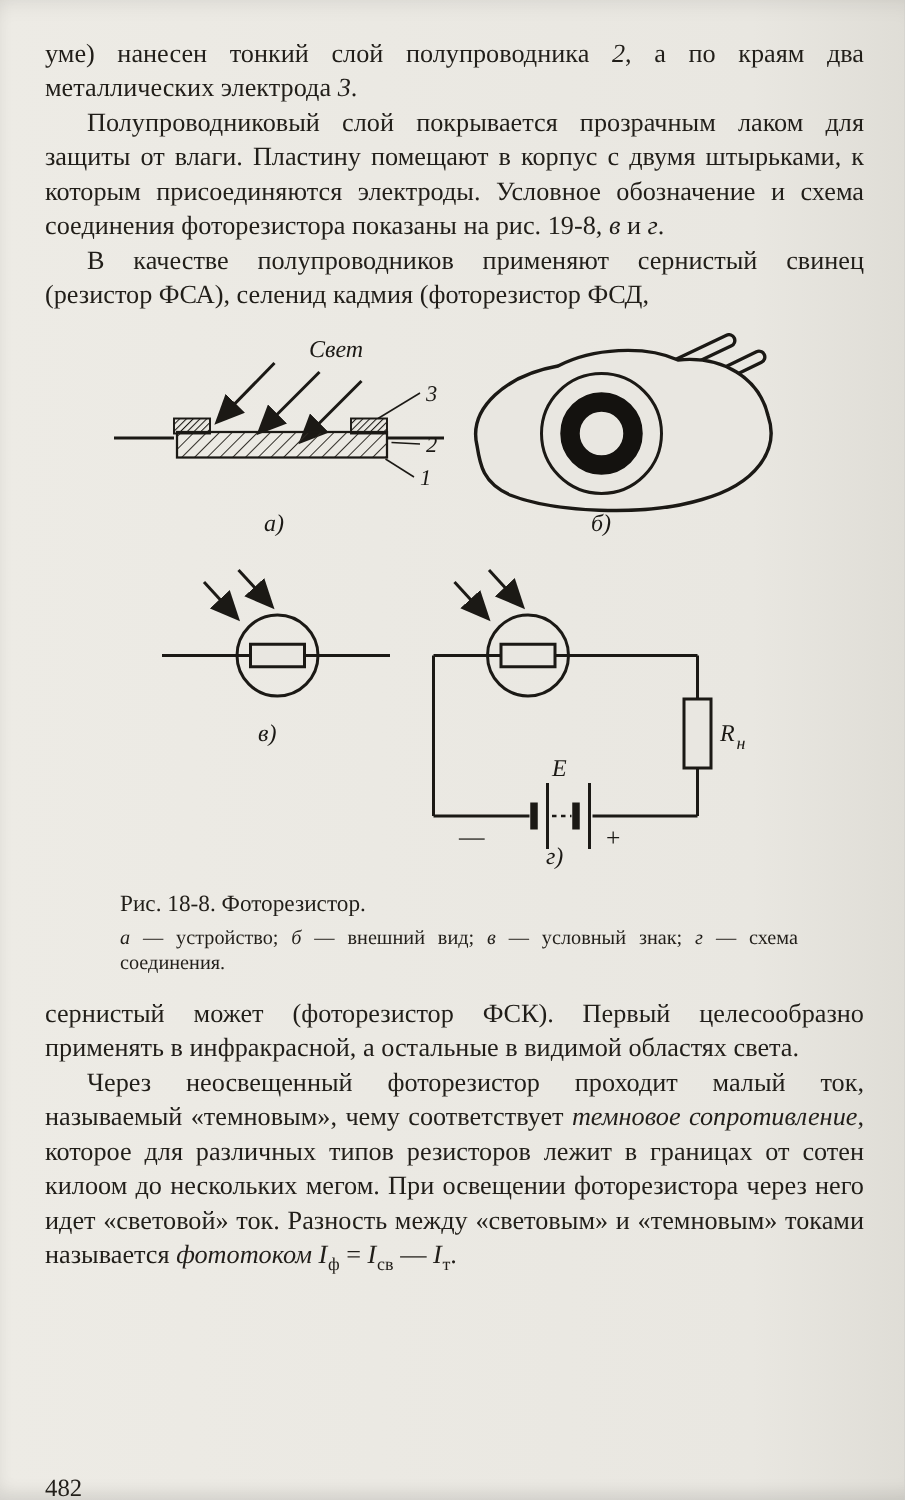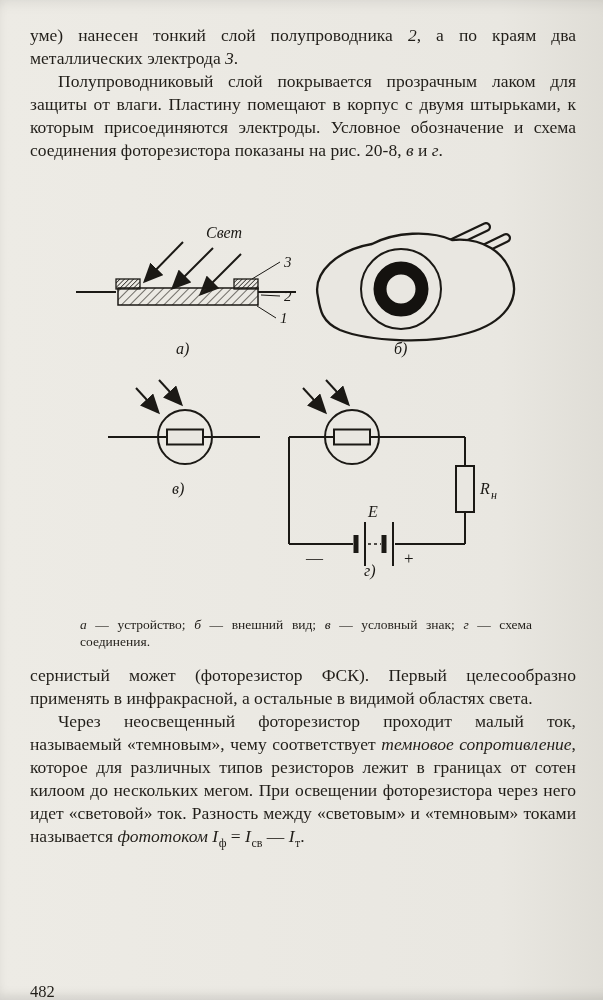--- a/index.html
+++ b/index.html
@@ -27,21 +27,22 @@
   .fig .sm  { font-style:italic; font-size:12px; }
   .fig .sign { font-size:17px; }
 </style>
 </head>
 <body>
 
 <div class="page">
 
   <div class="textblock" style="top:24px">
     <p class="para cont"><span>уме) нанесен тонкий слой полупроводника </span><i>2</i><span>, а по краям два металлических электрода </span><i>3</i><span>.</span></p>
-    <p class="para"><span>Полупроводниковый слой покрывается прозрачным лаком для защиты от влаги. Пластину помещают в корпус с двумя штырьками, к которым присоединяются электроды. Условное обозначение и схема соединения фоторезистора показаны на рис. 20-8, </span><i>в</i><span> и </span><i>г</i><span>.</span></p>
+    <p class="para"><span>Полупроводниковый слой покрывается прозрачным лаком для защиты от влаги. Пластину помещают в корпус с двумя штырьками, к которым присоединяются электроды. Условное обозначение и схема соединения фоторезистора показаны на рис. 19-8, </span><i>в</i><span> и </span><i>г</i><span>.</span></p>
+    <p class="para">В качестве полупроводников применяют сернистый свинец (резистор ФСА), селенид кадмия (фоторезистор ФСД,</p>
   </div>
 
   <svg class="fig" width="603" height="368" viewBox="0 0 603 368">
     <defs>
       <marker id="ah" markerWidth="11" markerHeight="9" refX="8.5" refY="4.5" orient="auto">
         <path d="M0,0 L10,4.5 L0,9 z" fill="#1b1915"></path>
       </marker>
       <pattern id="hatch" width="6" height="6" patternUnits="userSpaceOnUse" patternTransform="rotate(45)">
         <line x1="0" y1="0" x2="0" y2="6" stroke="#2b2822" stroke-width="1.3"></line>
       </pattern>
@@ -119,20 +120,21 @@
       <line x1="289" y1="322" x2="289" y2="215" stroke-width="2"></line>
       <text class="lbl" x="368" y="295" stroke="none" fill="#1b1915">E</text>
       <text class="lbl" x="480" y="272" stroke="none" fill="#1b1915">R</text>
       <text class="sm" x="491" y="277" stroke="none" fill="#1b1915">н</text>
       <text class="sign" x="306" y="341" stroke="none" fill="#1b1915">—</text>
       <text class="sign" x="404" y="342" stroke="none" fill="#1b1915">+</text>
       <text class="lbl" x="364" y="354" stroke="none" fill="#1b1915">г)</text>
     </g>
   </svg>
 
+  <div class="caption-title">Рис. 18-8. Фоторезистор.</div>
   <div class="caption-sub"><i>а</i><span> — устройство; </span><i>б</i><span> — внешний вид; </span><i>в</i><span> — условный знак; </span><i>г</i><span> — схема соединения.</span></div>
 
   <div class="textblock" style="top:664px">
     <p class="para cont">сернистый может (фоторезистор ФСК). Первый целесообразно применять в инфракрасной, а остальные в видимой областях света.</p>
     <p class="para"><span>Через неосвещенный фоторезистор проходит малый ток, называемый «темновым», чему соответствует </span><i>темновое сопротивление</i><span>, которое для различных типов резисторов лежит в границах от сотен килоом до нескольких мегом. При освещении фоторезистора через него идет «световой» ток. Разность между «световым» и «темновым» токами называется </span><i>фототоком </i><span class="frm"><i>I</i><sub>ф</sub><span> = </span><i>I</i><sub>св</sub><span> — </span><i>I</i><sub>т</sub><span>.</span></span></p>
   </div>
 
   <div class="pagenum">482</div>
 
 </div>

